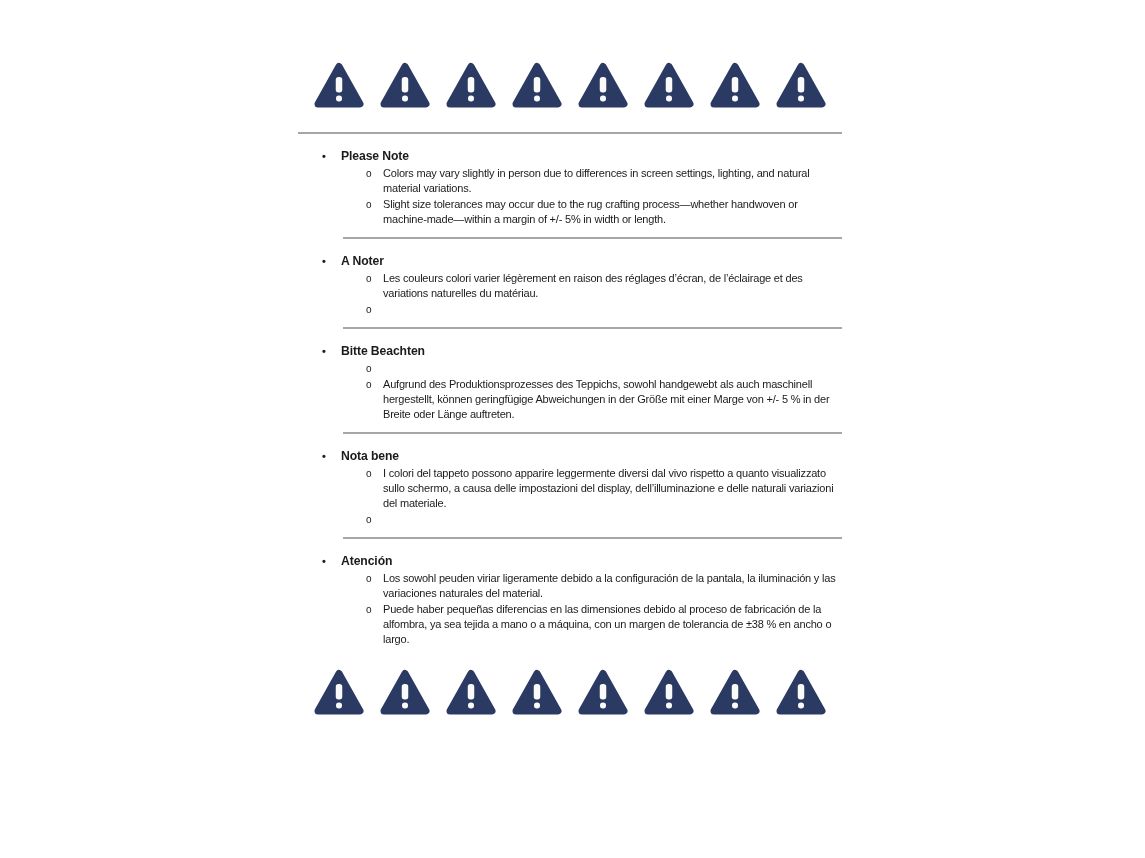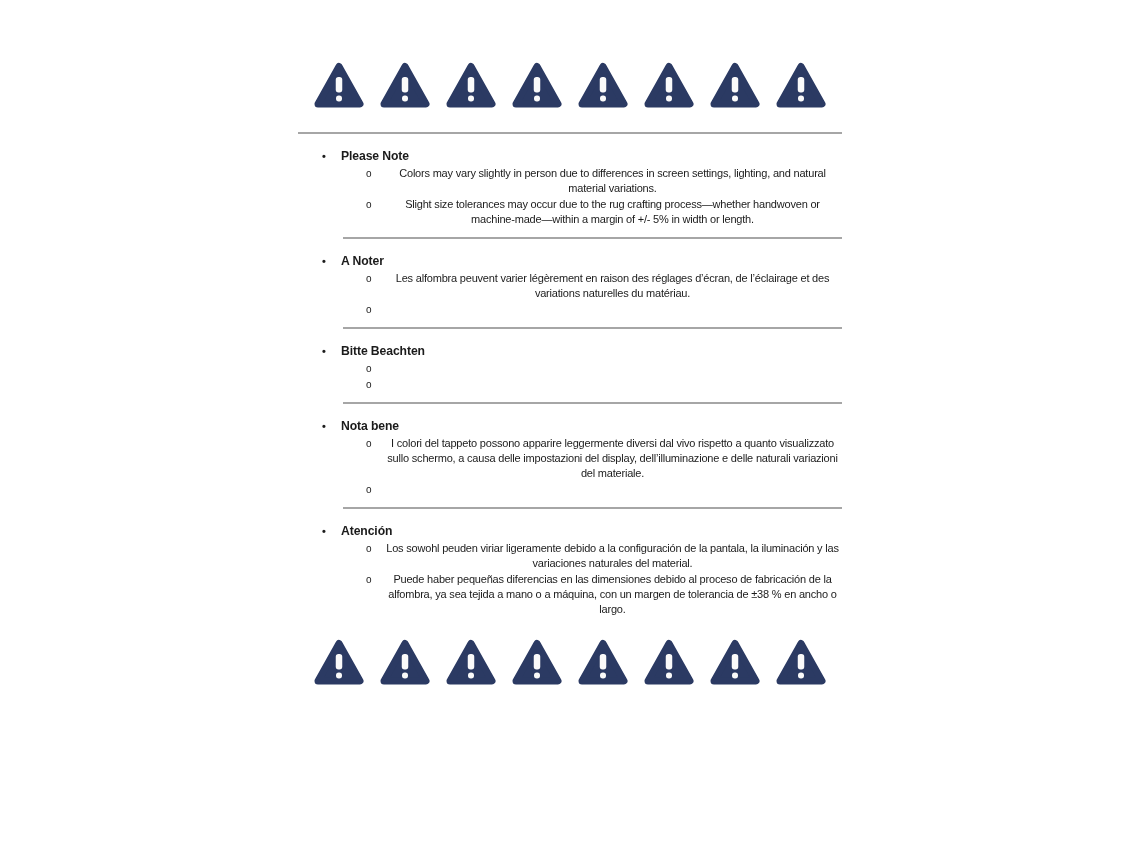--- a/index.html
+++ b/index.html
@@ -58,21 +58,21 @@
     line-height: 15px;
     letter-spacing: -0.2px;
     margin-top: 1px;
   }
   .b2 {
     flex: none;
     margin-left: 68px;
     width: 17px;
     font-size: 10px;
   }
-  .itext { width: 460px; text-align: center; }
+  .itext { width: 460px; }
   .defs-svg { position: absolute; width: 0; height: 0; }
 </style>
 </head>
 <body>
 
 <svg class="defs-svg" aria-hidden="true">
   <defs>
     <g id="warn-tri">
       <path d="M50 9 L92 84 H8 Z" fill="var(--color-triangle)" stroke="var(--color-triangle)" stroke-width="14" stroke-linejoin="round"></path>
       <rect x="43.5" y="30" width="13" height="31" rx="5.5" fill="var(--color-exclamation)"></rect>
@@ -129,39 +129,40 @@
 
   <div class="divider inset"></div>
 
   <div class="section">
     <div class="heading-row">
       <span class="b1">•</span>
       <span class="htext">A Noter</span>
     </div>
     <div class="item-row">
       <span class="b2">o</span>
-      <span class="itext">Les alfombra peuvent varier légèrement en raison des réglages d’écran, de l’éclairage et des variations naturelles du matériau.</span>
+      <span class="itext">Les couleurs colori varier légèrement en raison des réglages d’écran, de l’éclairage et des variations naturelles du matériau.</span>
     </div>
     <div class="item-row">
       <span class="b2">o</span>
     </div>
   </div>
 
   <div class="divider inset"></div>
 
   <div class="section">
     <div class="heading-row">
       <span class="b1">•</span>
       <span class="htext">Bitte Beachten</span>
     </div>
     <div class="item-row">
       <span class="b2">o</span>
     </div>
     <div class="item-row">
       <span class="b2">o</span>
+      <span class="itext">Aufgrund des Produktionsprozesses des Teppichs, sowohl handgewebt als auch maschinell hergestellt, können geringfügige Abweichungen in der Größe mit einer Marge von +/- 5 % in der Breite oder Länge auftreten.</span>
     </div>
   </div>
 
   <div class="divider inset"></div>
 
   <div class="section">
     <div class="heading-row">
       <span class="b1">•</span>
       <span class="htext">Nota bene</span>
     </div>

